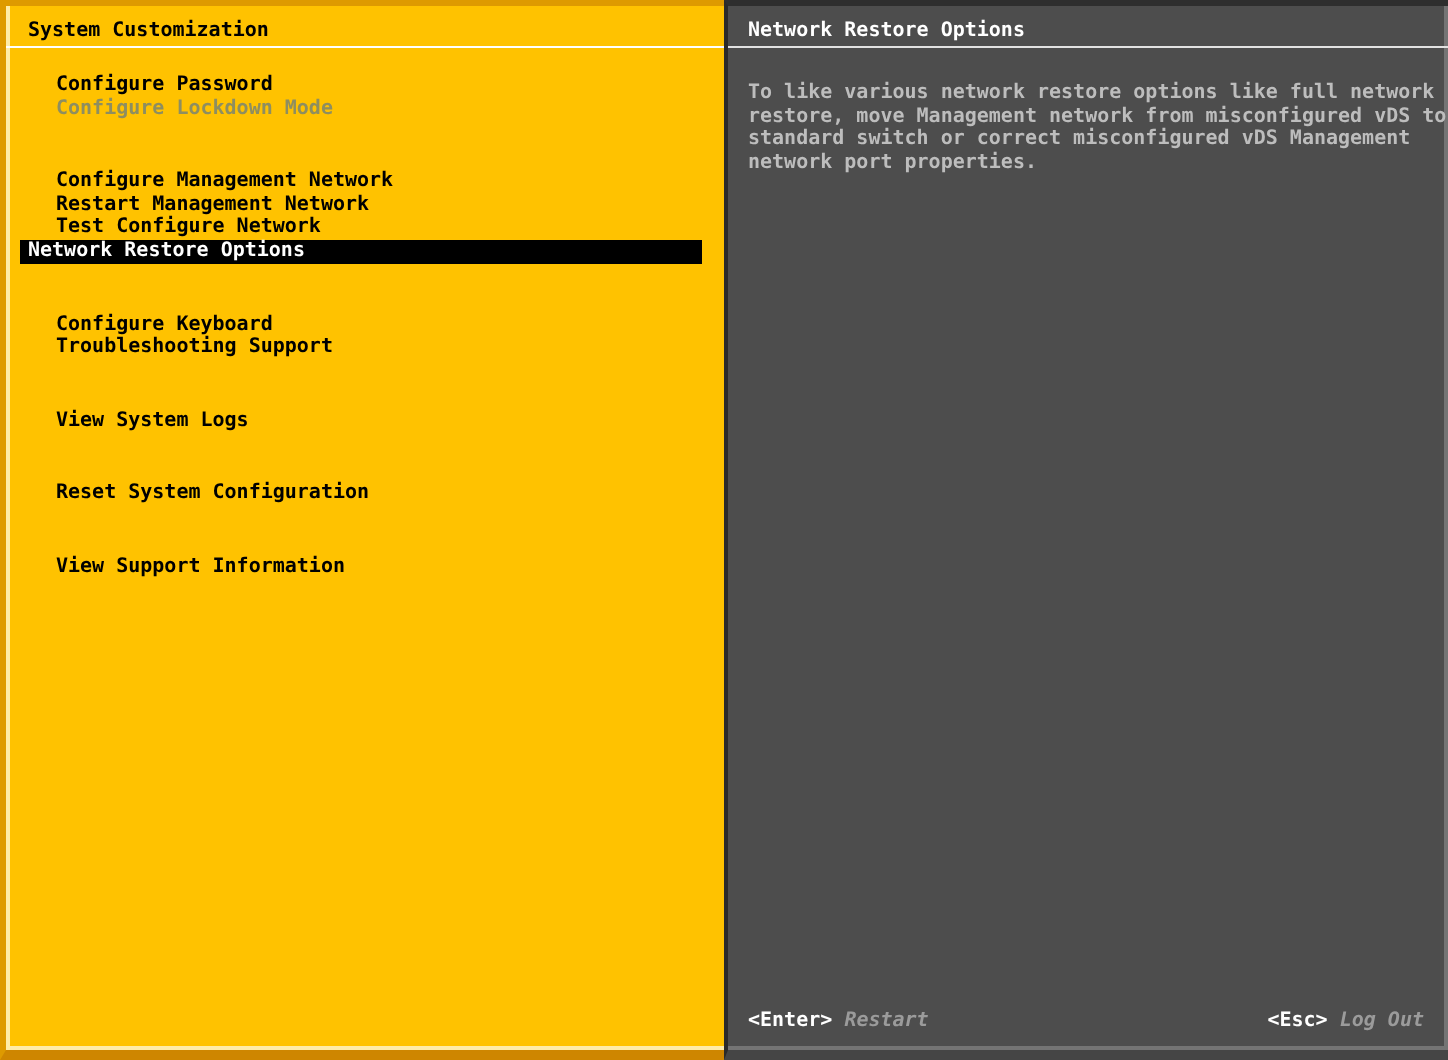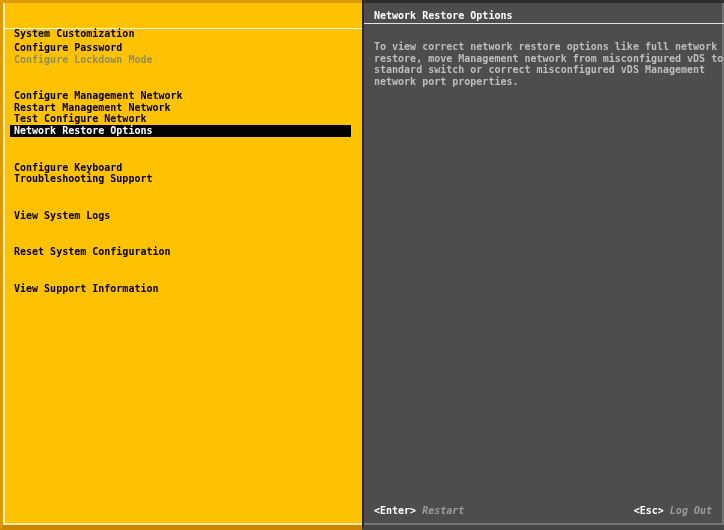--- a/index.html
+++ b/index.html
@@ -21,29 +21,29 @@
     left: 0; top: 0;
     width: 362px; height: 530px;
     background: #FFC200;
     border-top: 3px solid #DE9A00;
     border-left: 3px solid #DE9A00;
     border-bottom: 5px solid #CE8600;
     box-shadow: inset 2px -2px 0 0 #FFECA8;
   }
   .panel-left .panel-header {
     height: 21px;
-    padding: 25px 0 0 11px;
+    padding: 7px 0 0 11px;
     color: #000;
     border-bottom: 1px solid #FFFFFF;
   }
   .menu { margin-top: 13px; }
   .menu-group + .menu-group { margin-top: 25px; }
   .menu-item {
     line-height: 11.6px;
-    padding-left: 11px;
+    padding-left: 25px;
     color: #000;
     white-space: pre;
     cursor: default;
   }
   .menu-item.disabled { color: #8E8E60; }
   .menu-item.selected {
     background: #000000;
     color: #FFFFFF;
     margin-left: 7px;
     margin-right: 11px;
@@ -128,21 +128,21 @@
         <div class="menu-item">View Support Information</div>
       </div>
 
     </div>
   </div>
 
   <div class="panel-right">
     <div class="panel-header">Network Restore Options</div>
 
     <div class="description">
-      <div class="desc-line">To view correct network restore options like full network</div>
+      <div class="desc-line">To like various network restore options like full network</div>
       <div class="desc-line">restore, move Management network from misconfigured vDS to</div>
       <div class="desc-line">standard switch or correct misconfigured vDS Management</div>
       <div class="desc-line">network port properties.</div>
     </div>
 
     <div class="footer">
       <span class="hint"><span class="key">&lt;Enter&gt;</span> <span class="action">Restart</span></span>
       <span class="hint"><span class="key">&lt;Esc&gt;</span> <span class="action">Log Out</span></span>
     </div>
   </div>

